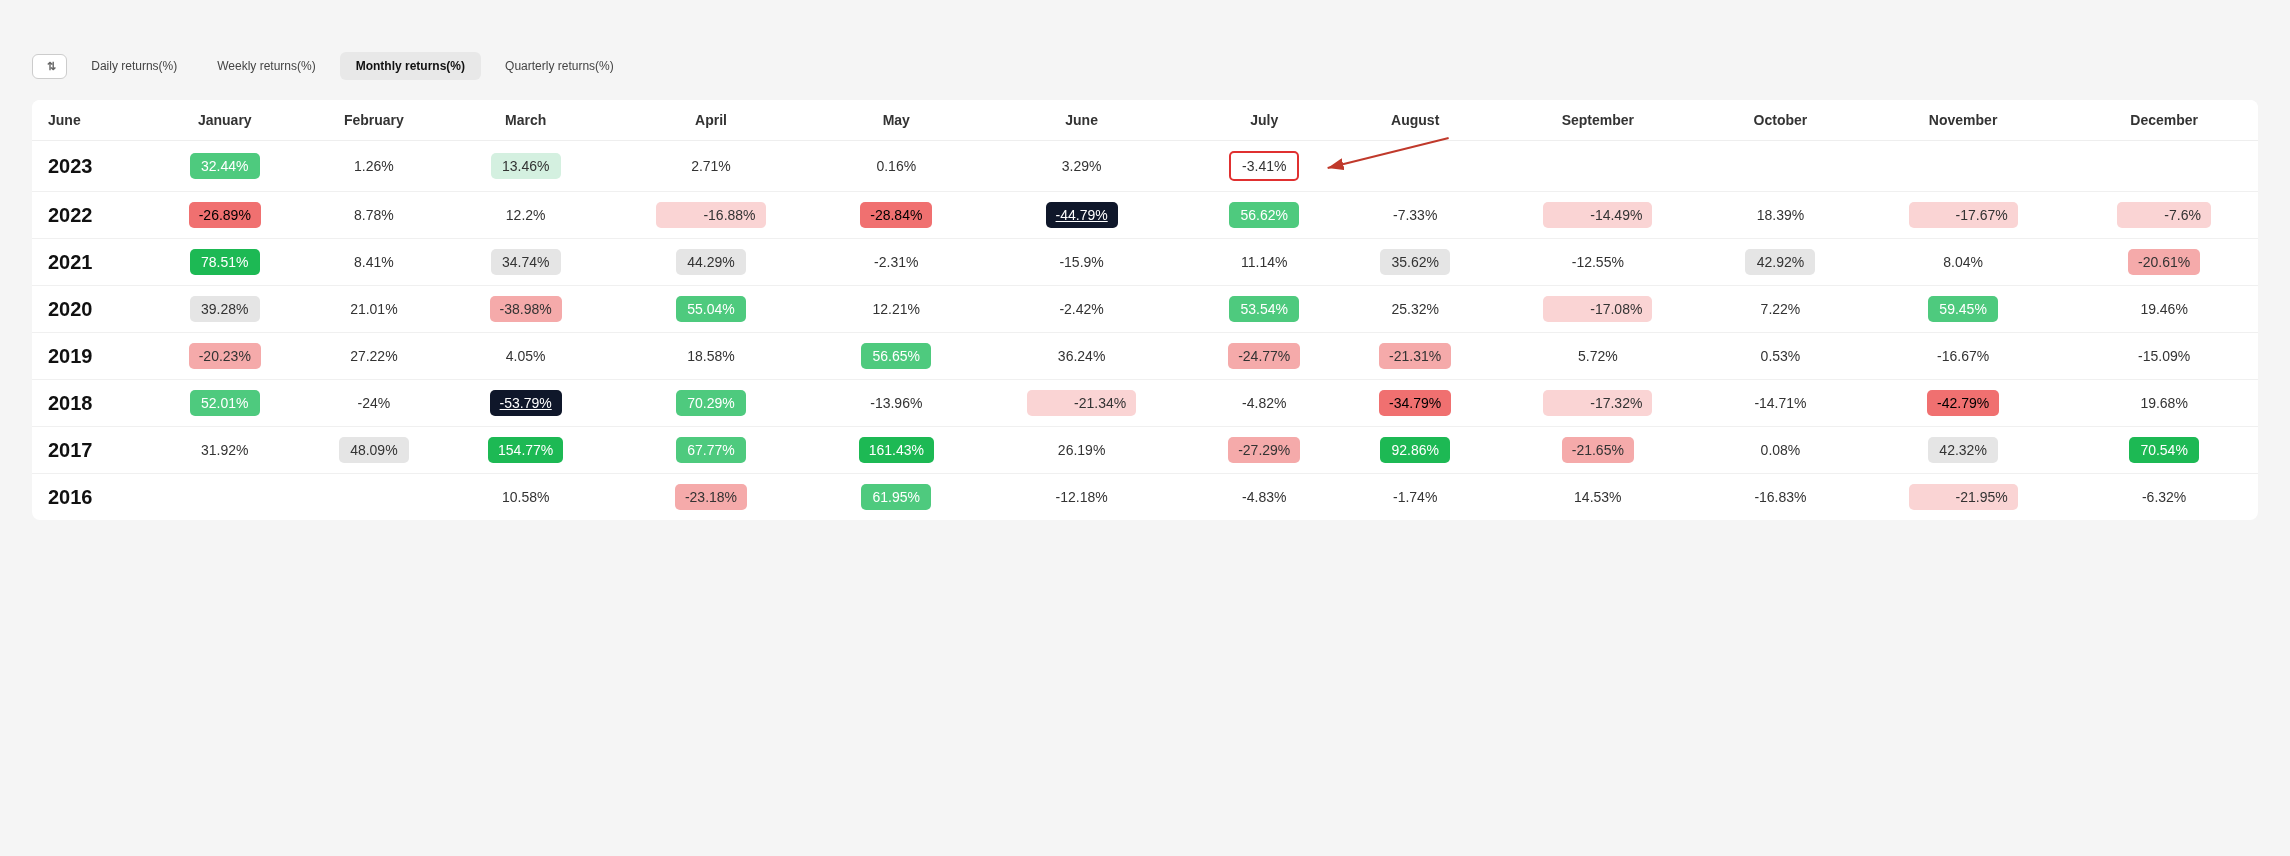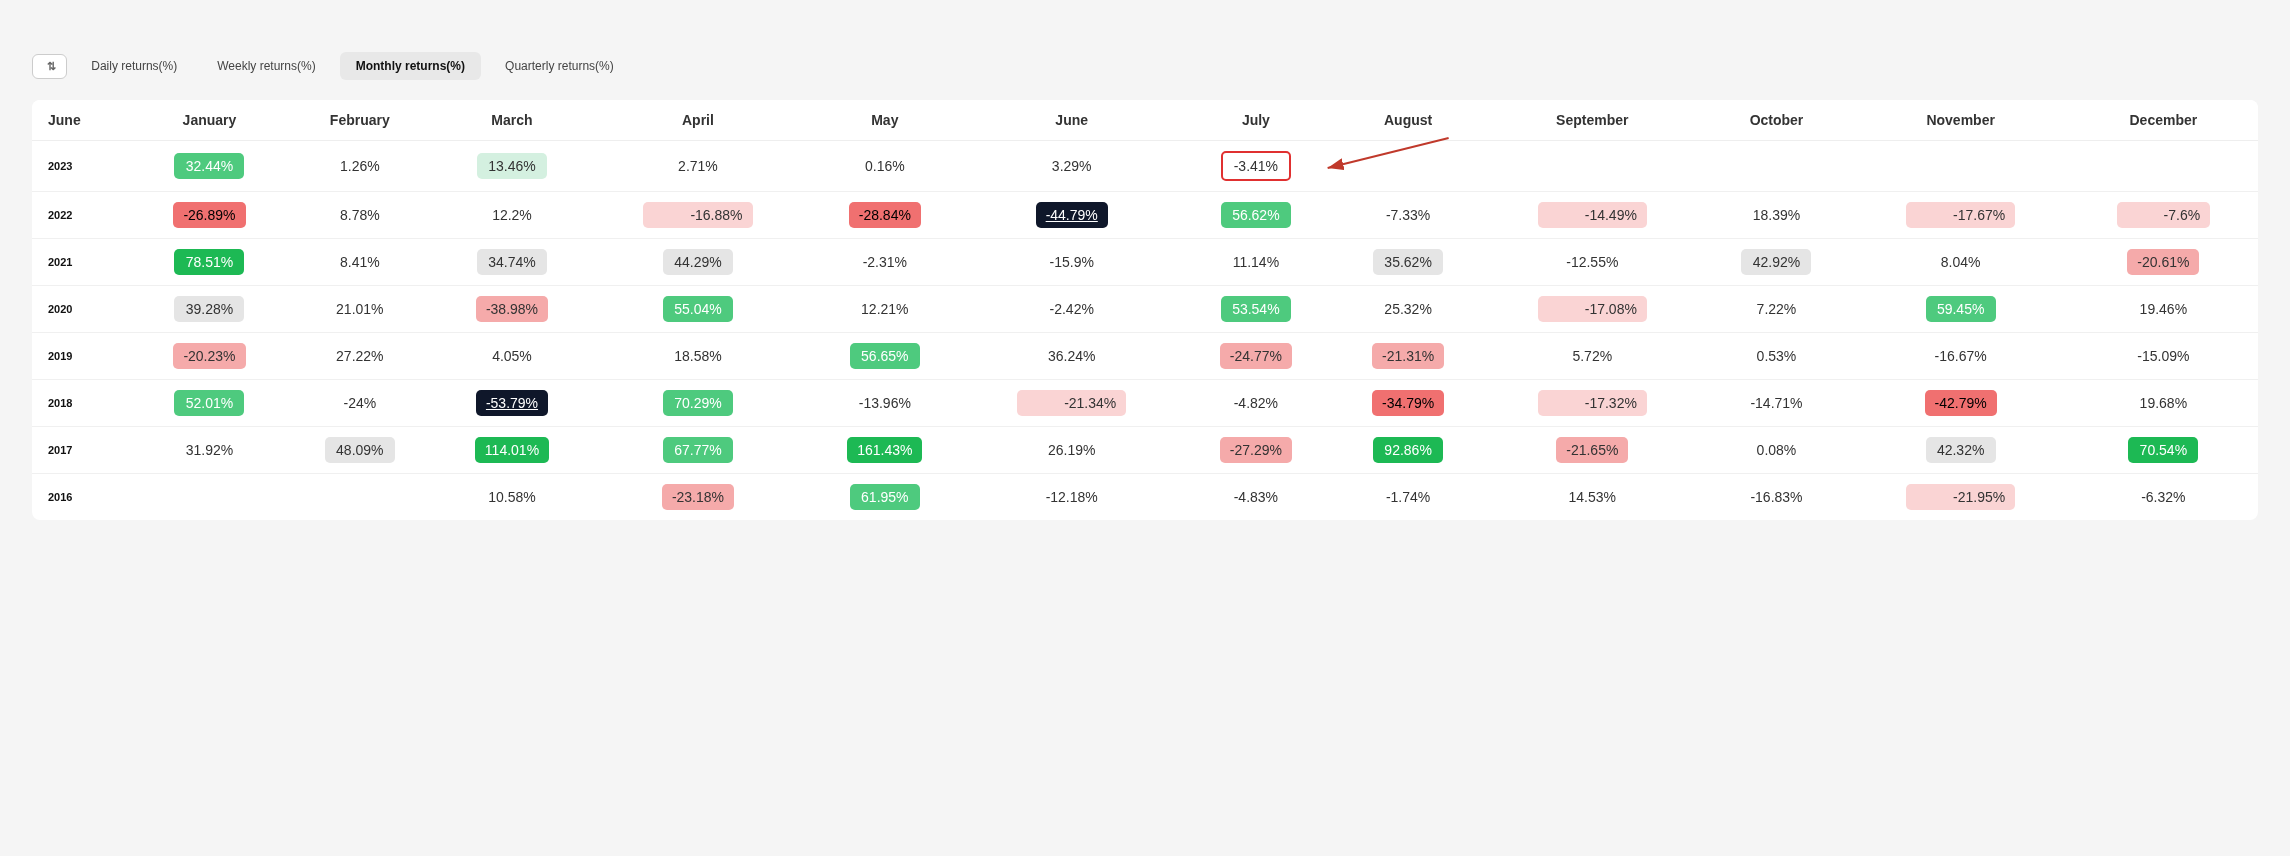--- a/index.html
+++ b/index.html
@@ -84,21 +84,21 @@
       padding: 10px 8px;
       text-align: center;
       color: #222;
       font-size: 14px;
       position: relative;
     }
     td:first-child {
       text-align: left;
       padding-left: 16px;
       font-weight: 700;
-      font-size: 11px;
+      font-size: 20px;
       color: #111;
     }
     .cell-inner {
       display: inline-block;
       padding: 5px 10px;
       border-radius: 5px;
       min-width: 70px;
       font-size: 14px;
     }
     .green-strong { background: #1db954; color: #fff; }
@@ -238,21 +238,21 @@
           <td><span class="cell-inner red-medium">-34.79%</span></td>
           <td><span class="cell-inner red-very-light">-17.32%</span></td>
           <td><span class="cell-inner neutral">-14.71%</span></td>
           <td><span class="cell-inner red-medium">-42.79%</span></td>
           <td><span class="cell-inner neutral">19.68%</span></td>
         </tr>
         <tr>
           <td>2017</td>
           <td><span class="cell-inner neutral">31.92%</span></td>
           <td><span class="cell-inner green-light">48.09%</span></td>
-          <td><span class="cell-inner green-strong">114.01%</span></td>
+          <td><span class="cell-inner green-strong">154.77%</span></td>
           <td><span class="cell-inner green-medium">67.77%</span></td>
           <td><span class="cell-inner green-strong">161.43%</span></td>
           <td><span class="cell-inner neutral">26.19%</span></td>
           <td><span class="cell-inner red-light">-27.29%</span></td>
           <td><span class="cell-inner green-strong">92.86%</span></td>
           <td><span class="cell-inner red-light">-21.65%</span></td>
           <td><span class="cell-inner neutral">0.08%</span></td>
           <td><span class="cell-inner green-light">42.32%</span></td>
           <td><span class="cell-inner green-strong">70.54%</span></td>
         </tr>

